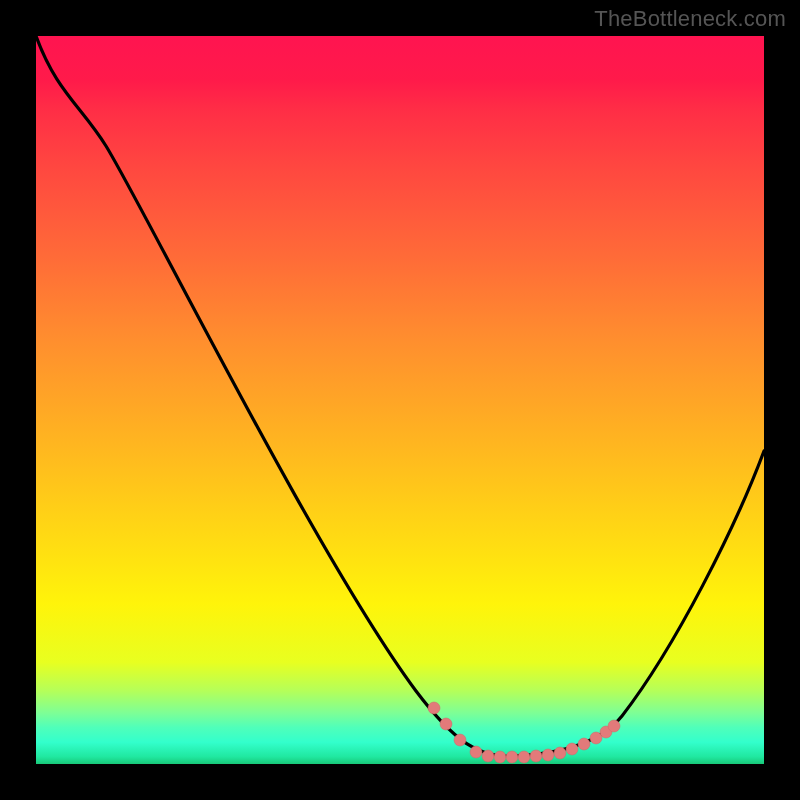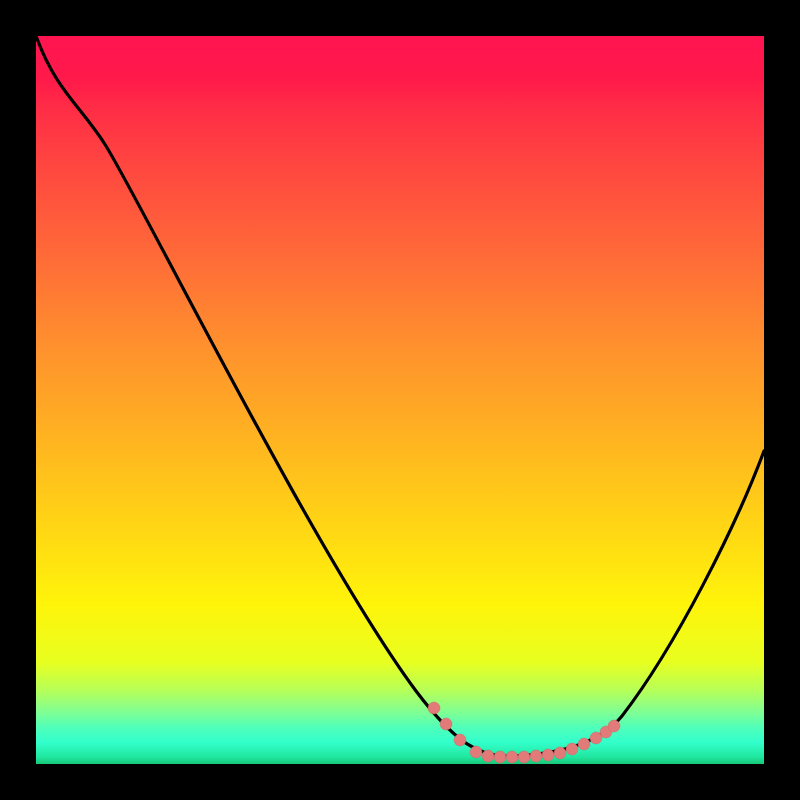--- a/index.html
+++ b/index.html
@@ -66,20 +66,21 @@
     pointer-events: none;
   }
 </style>
 </head>
 <body>
 
 <div class="frame">
 
   <div class="plot-area"></div>
 
+  <div class="watermark">TheBottleneck.com</div>
 
   <svg class="curve" viewBox="0 0 728 728" preserveAspectRatio="none">
     <path d="M 0 0
              C 20 55, 45 70, 70 110
              C 110 175, 280 520, 380 655
              C 420 708, 444 720, 470 720
              C 500 720, 558 715, 586 680
              C 640 610, 700 490, 728 415" fill="none" stroke="#000" stroke-width="3.2" stroke-linecap="round"></path>
     <g fill="#e27a7a" stroke="#d06666" stroke-width="0.5">
       <circle cx="398" cy="672" r="6"></circle>

